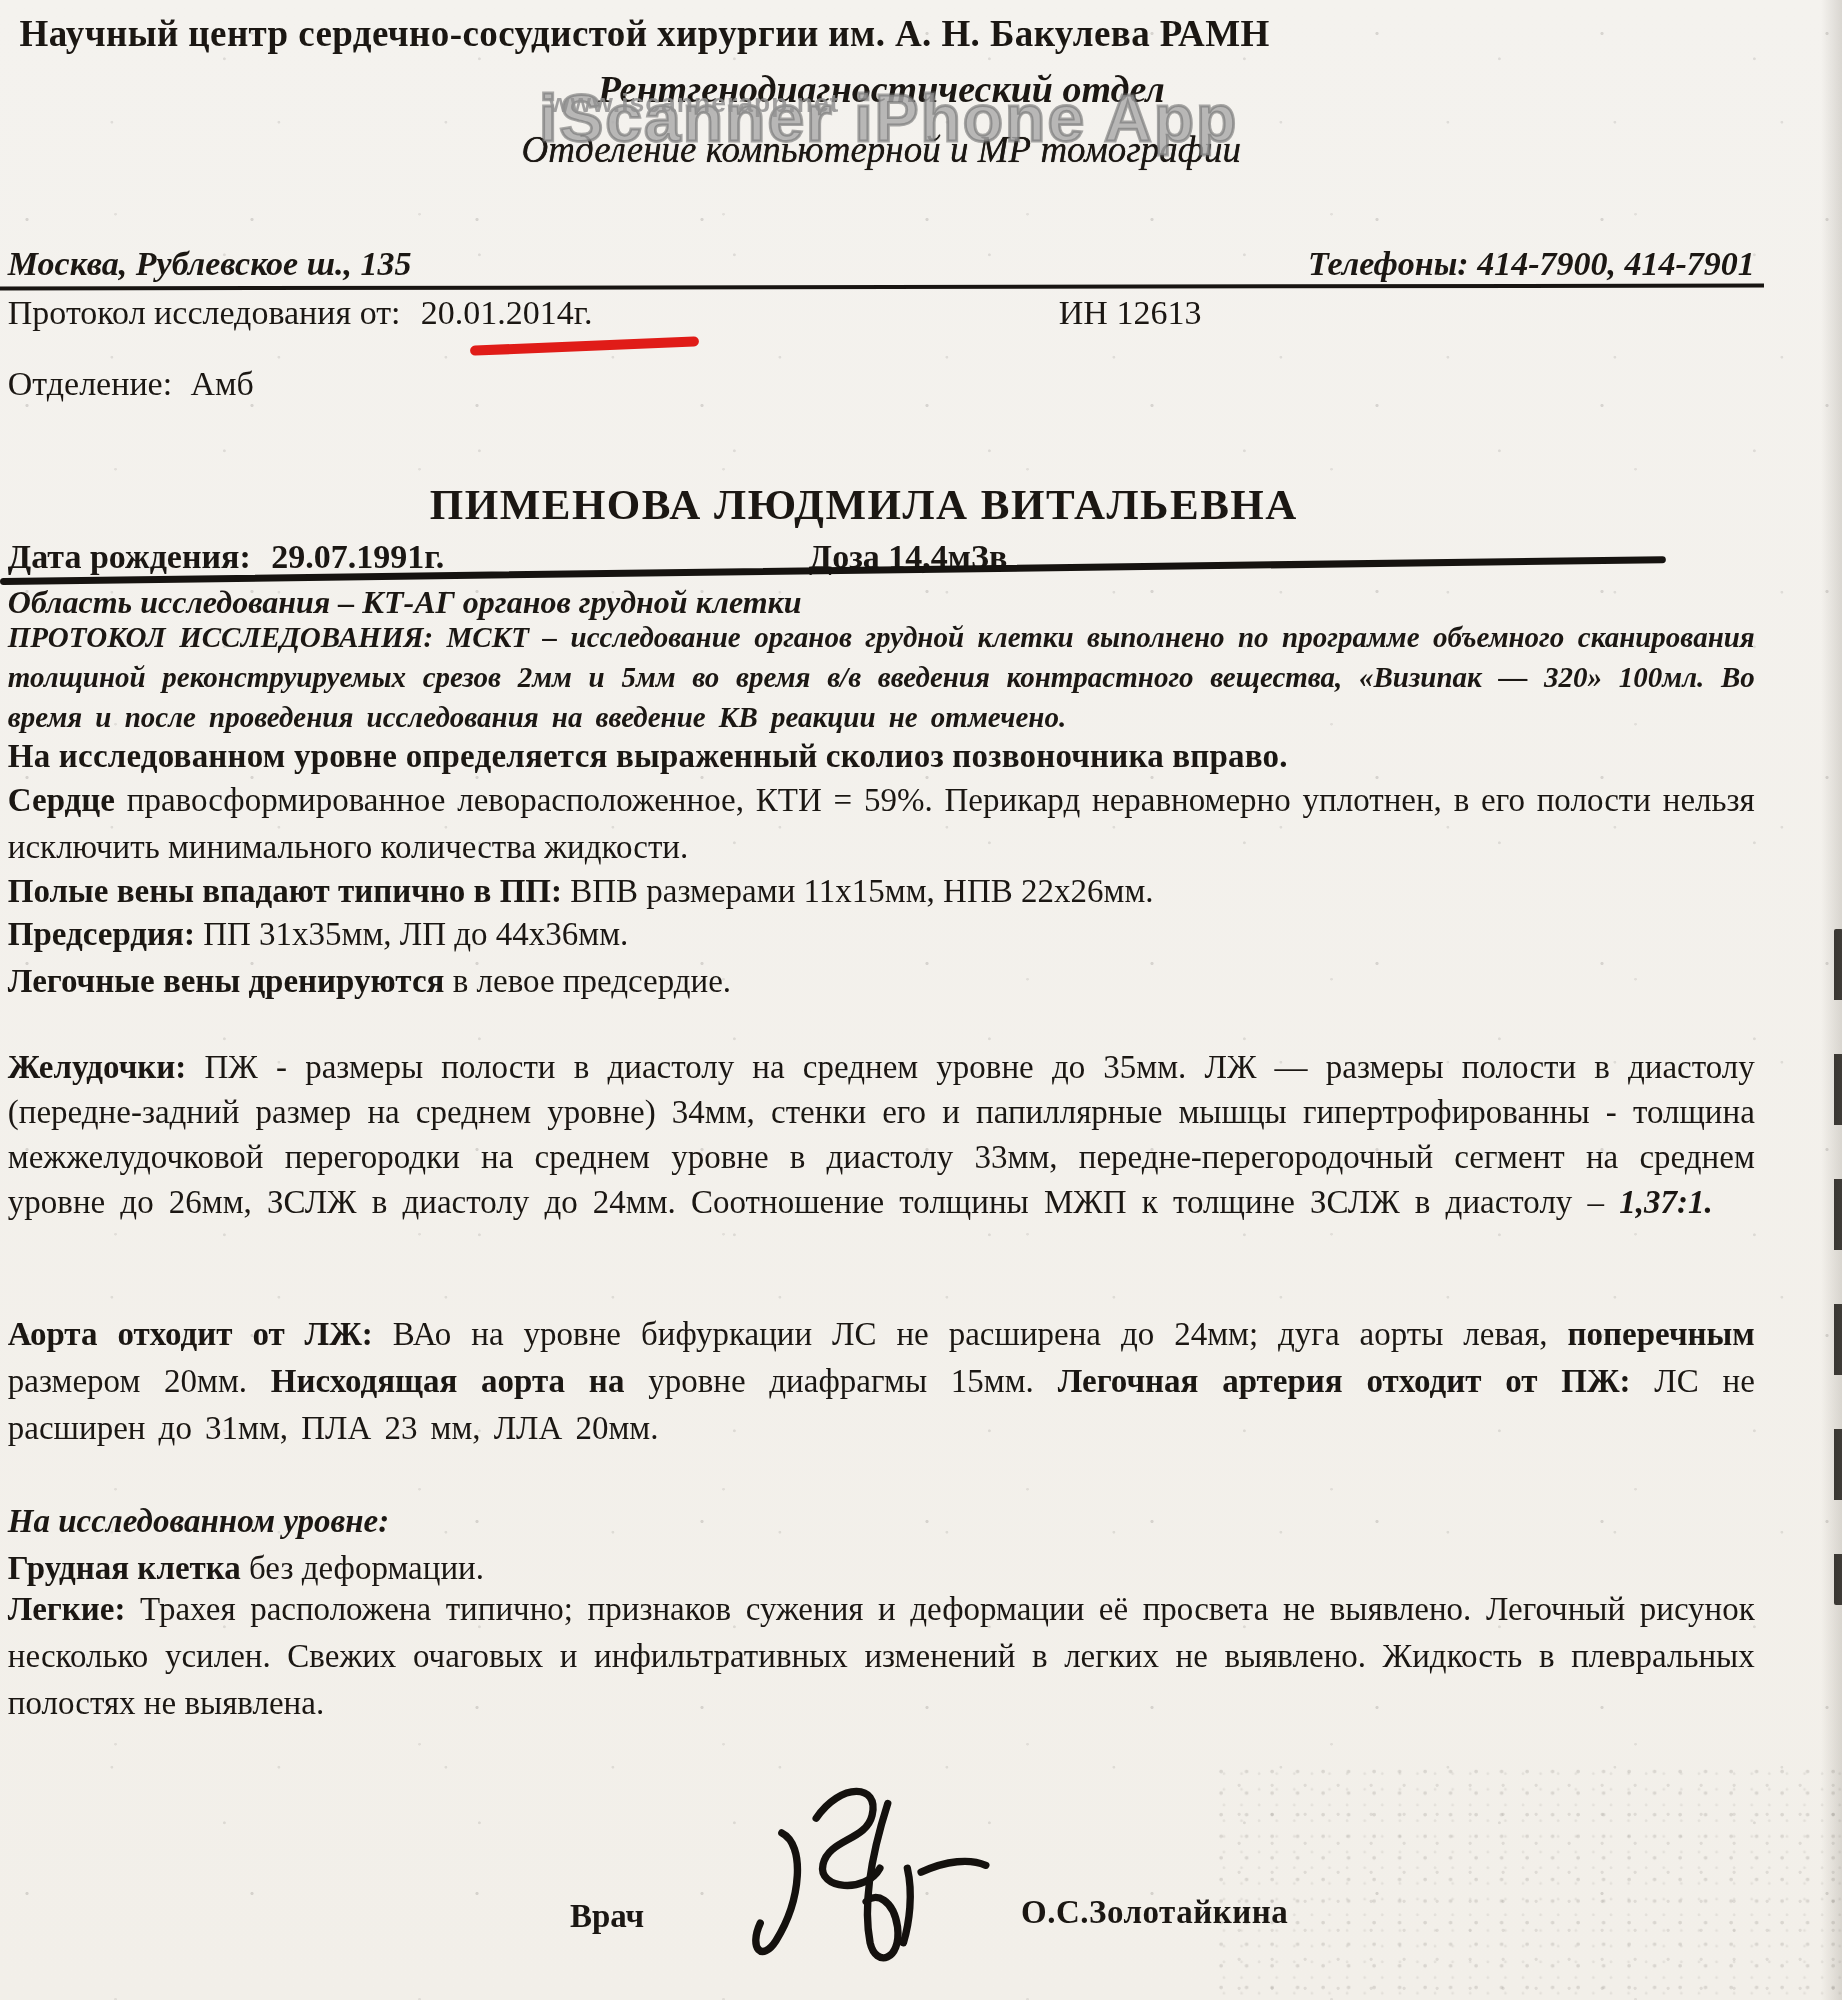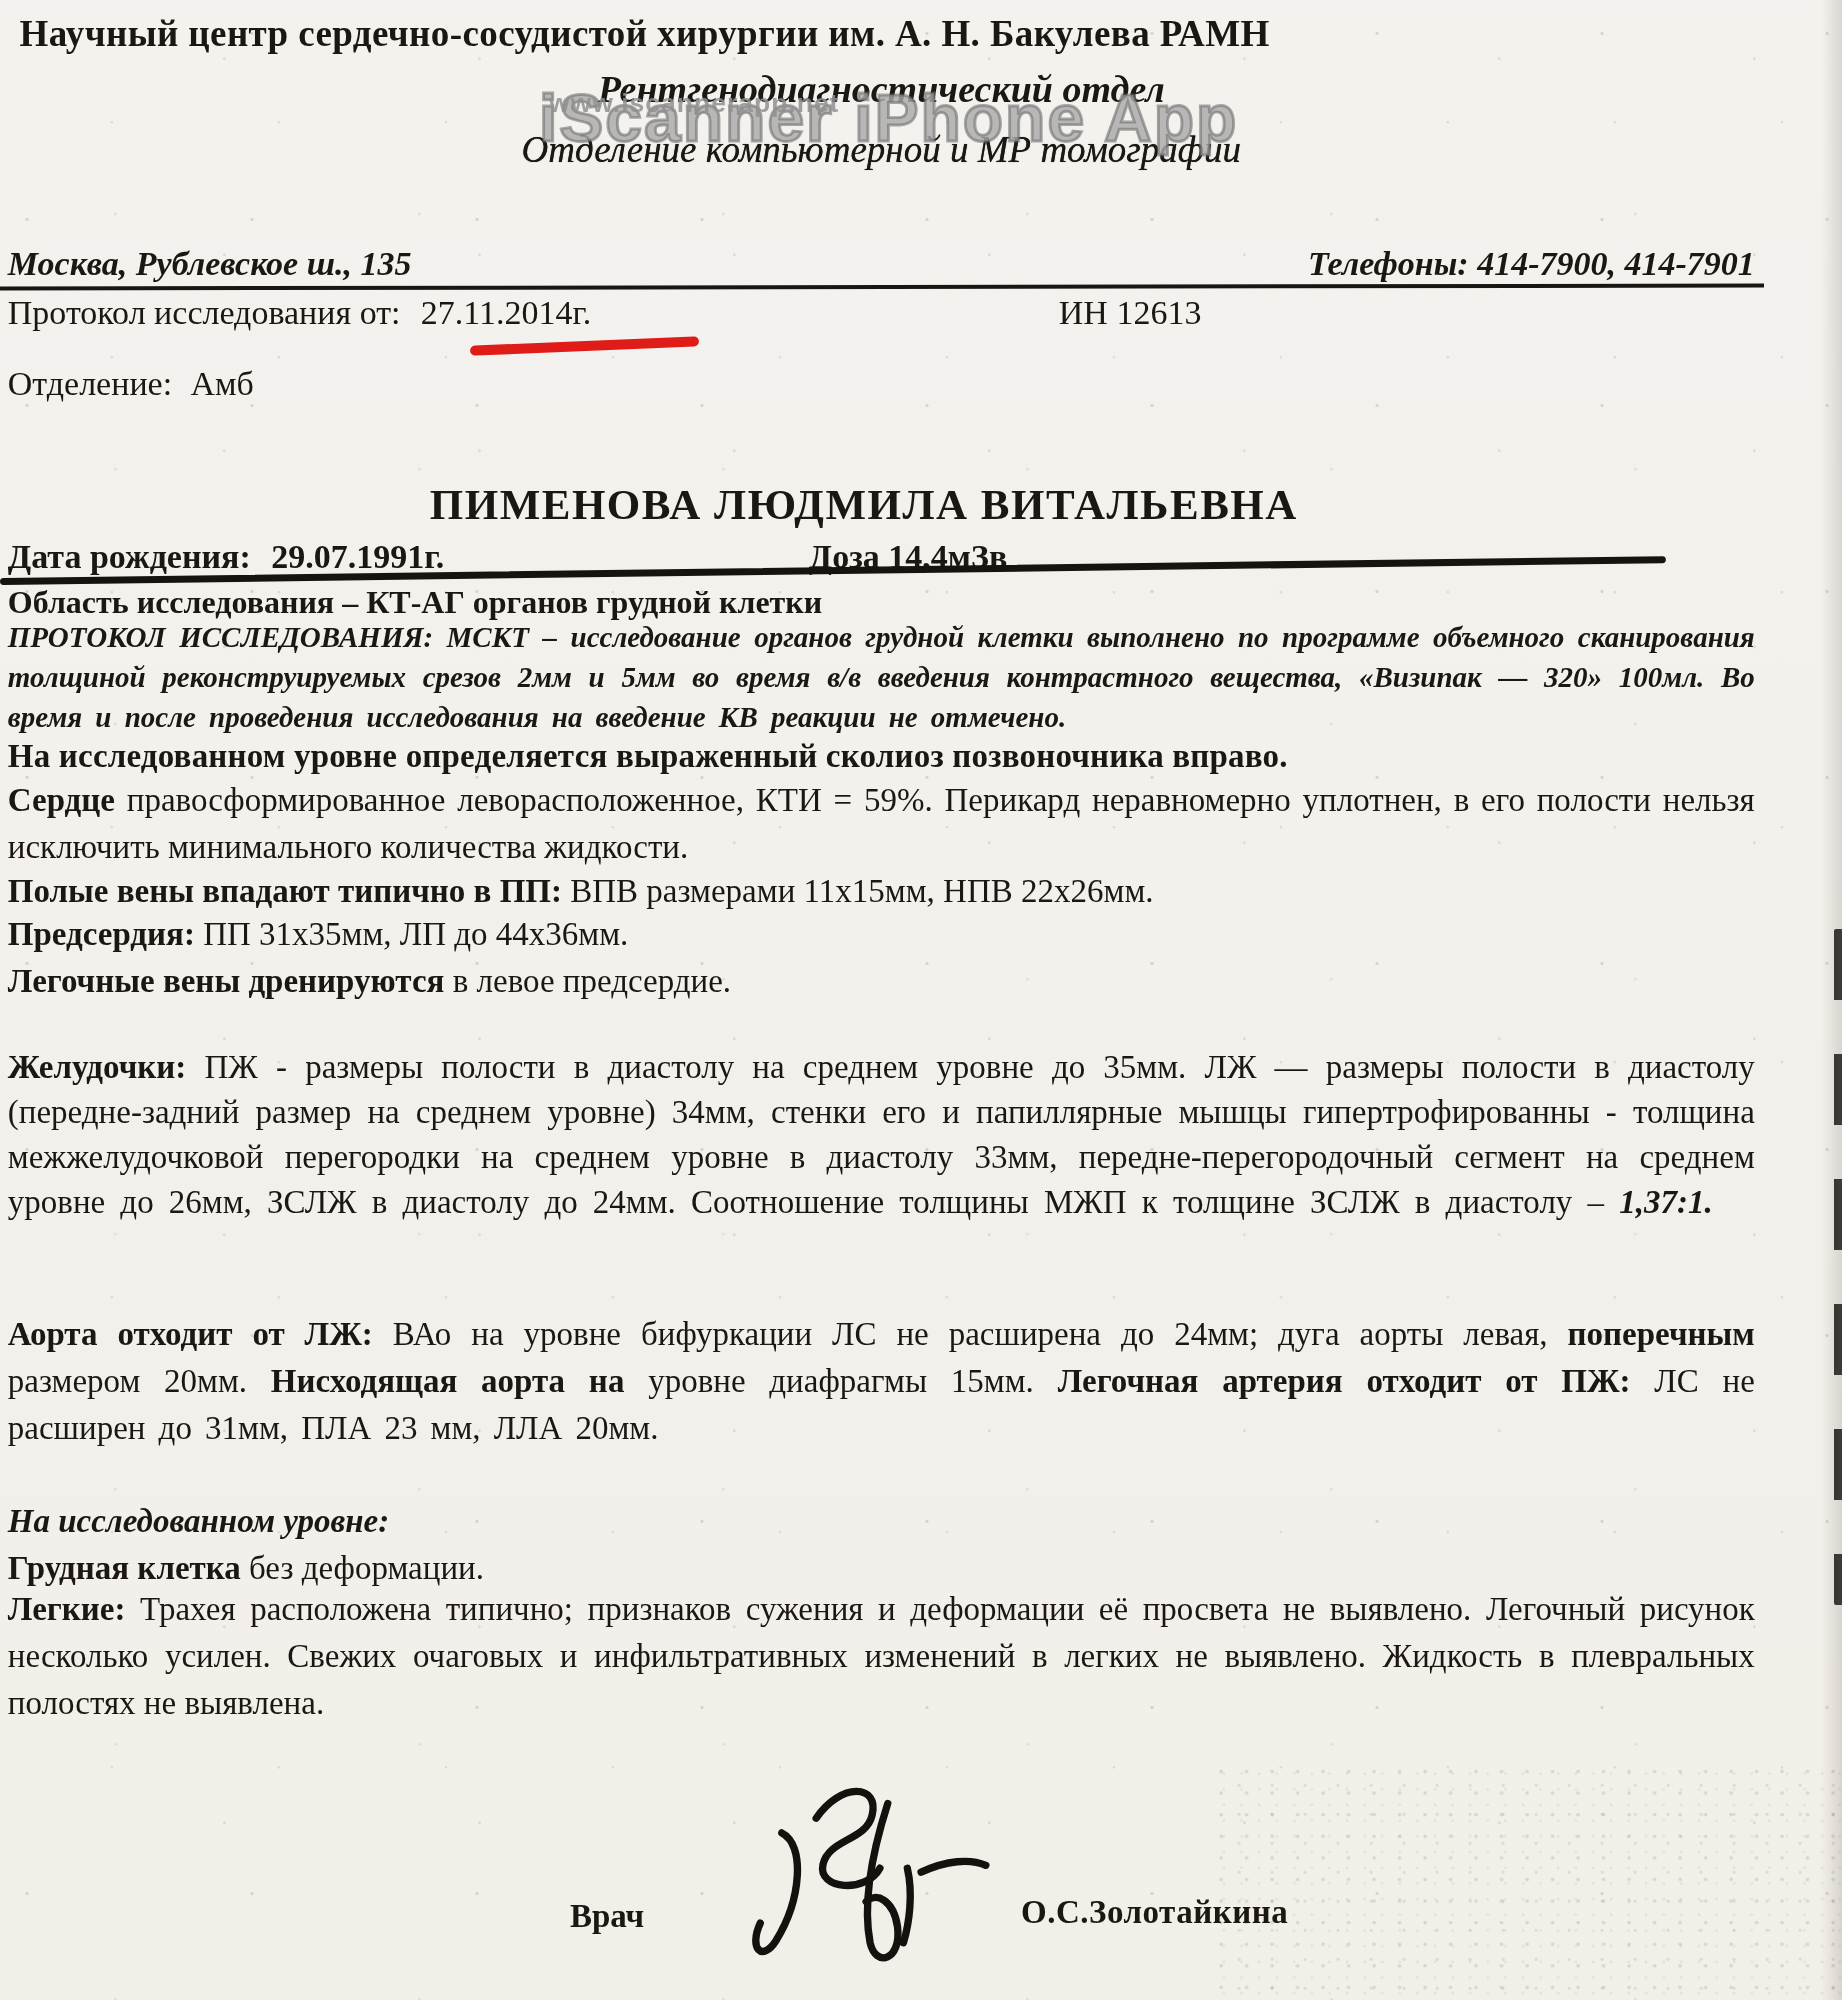--- a/index.html
+++ b/index.html
@@ -43,21 +43,21 @@
   .unit-line { top:345px; left:0; font-size:34px;margin-top:20px; }
 
   .patient-name { top:432px; left:0; width:1747px; text-align:center; padding-right:35px;
                   font-size:43px; font-weight:bold; letter-spacing:1.5px;margin-top:48px; }
 
   .birth-row { top:538px; left:0; width:1747px; height:45px; font-size:34px; font-weight:bold; }
   .dose { left:801px; top:0; font-weight:bold; }
   .birth-rule { top:578px; left:-7.8px; width:1666px; height:6.9px; background:#161310;
                 border-radius:3.9px; transform:rotate(-.75deg); transform-origin:left center; }
 
-  .area-line { top:584px; left:0; font-size:32px; font-weight:bold; }
+  .area-line { top:584px; left:0; font-size:32px; font-weight:bold; font-style:italic; }
   .protocol-para { top:617px; left:0; width:1747px; font-size:29px; font-weight:bold; font-style:italic;
                    line-height:40px; text-align:justify; text-align-last:left; word-spacing:5.9px; }
 
   .para { left:0; width:1747px; font-size:33px; line-height:47px; text-align:justify; text-align-last:left; }
   .scoliosis   { top:733px;  font-weight:bold; letter-spacing:0.2px; }
   .heart       { top:777px; }
   .cava        { top:868px; }
   .atria       { top:911px; }
   .pulm-veins  { top:958px; }
   .ventricles  { top:1045px; line-height:45px; word-spacing:6.9px; }
@@ -94,21 +94,21 @@
     <div class="abs dept2">Отделение компьютерной и МР томографии</div>
 
     <div class="abs addr-row">
       <span>Москва, Рублевское ш., 135</span>
       <span>Телефоны: 414-7900,  414-7901</span>
     </div>
     <div class="abs address-rule"></div>
 
     <div class="abs protocol-row">
       <span>Протокол исследования от:</span>
-      <span style="margin-left:11.8px;">27.11.2014г.</span>
+      <span style="margin-left:11.8px;">20.01.2014г.</span>
       <span class="abs reg-number">ИН 12613</span>
       <span class="abs red-underline"></span>
     </div>
 
     <div class="abs unit-line">
       <span>Отделение:</span>
       <span style="margin-left:9.8px;">Амб</span>
     </div>
 
     <div class="abs patient-name">ПИМЕНОВА ЛЮДМИЛА ВИТАЛЬЕВНА</div>

